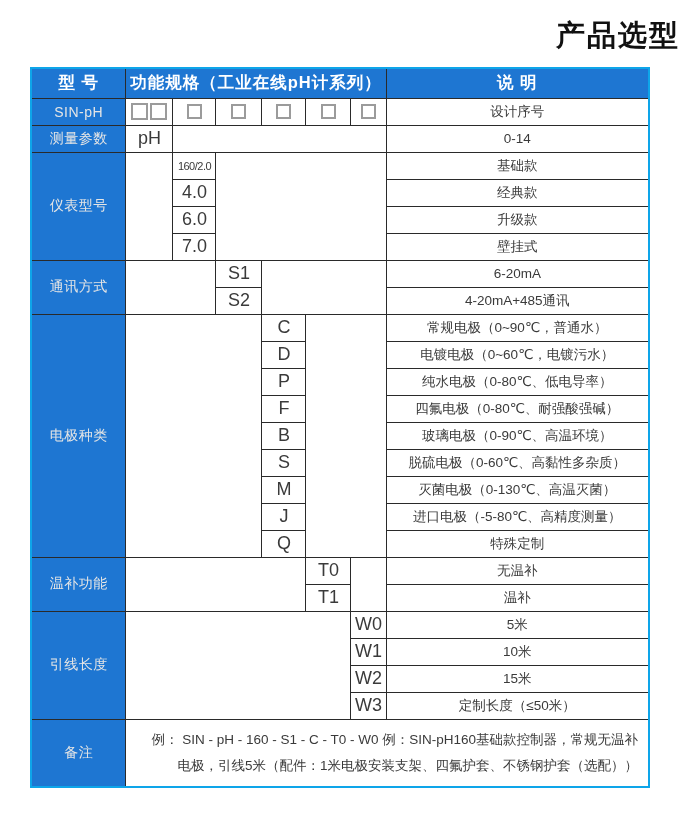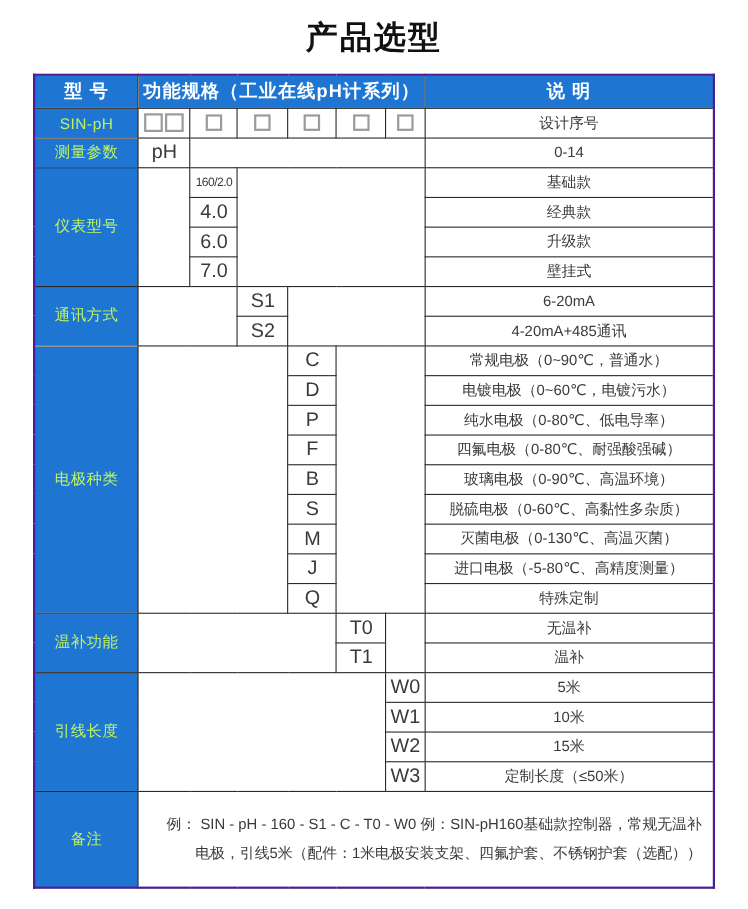--- a/index.html
+++ b/index.html
@@ -8,58 +8,58 @@
     --checkbox-gray:#9B9B9B;
     --text-dark:#3a3a3a;
   }
   html,body{margin:0;padding:0;}
   body{
     width:680px;height:826px;background:#ffffff;
     font-family:"Liberation Sans","DejaVu Sans",sans-serif;
     color:var(--text-dark);
   }
   .page-title{
-    text-align:center;
+    text-align:right;
     font-size:29px;
     font-weight:bold;
     color:#111111;
     letter-spacing:2px;
     margin:18px 0 0 0;
     height:34px;
     line-height:34px;
   }
   table.sel{
     border-collapse:collapse;
     table-layout:fixed;
     width:620px;
     margin:15px auto 0 auto;
-    border:2px solid #4c1d95;
+    border:2px solid #0ea5e9;
   }
   .sel td,.sel th{
     border:1px solid var(--border-dark);
     padding:0;
     text-align:center;
     vertical-align:middle;
     font-size:13.5px;
     overflow:hidden;
     white-space:nowrap;
   }
   .sel tr{height:27px;}
   .sel tr.hdr{height:30px;}
-  .sel tr.note{height:88px;}
+  .sel tr.note{height:68px;}
   .sel th{
     background:var(--header-blue);
     color:#ffffff;
     font-size:16.5px;
     font-weight:bold;
     letter-spacing:1px;
   }
   .sel td.lbl{
     background:var(--header-blue);
-    color:#bef264;
+    color:#e5e5e5;
     font-size:14px;
     letter-spacing:0.5px;
   }
   td.code{font-size:18px;}
   td.code-sm{font-size:11px;letter-spacing:-0.5px;margin-left:20px;}
   td.notecell{
     text-align:right;
     white-space:normal;
     padding:4px 10px 4px 13px;
     line-height:26px;

